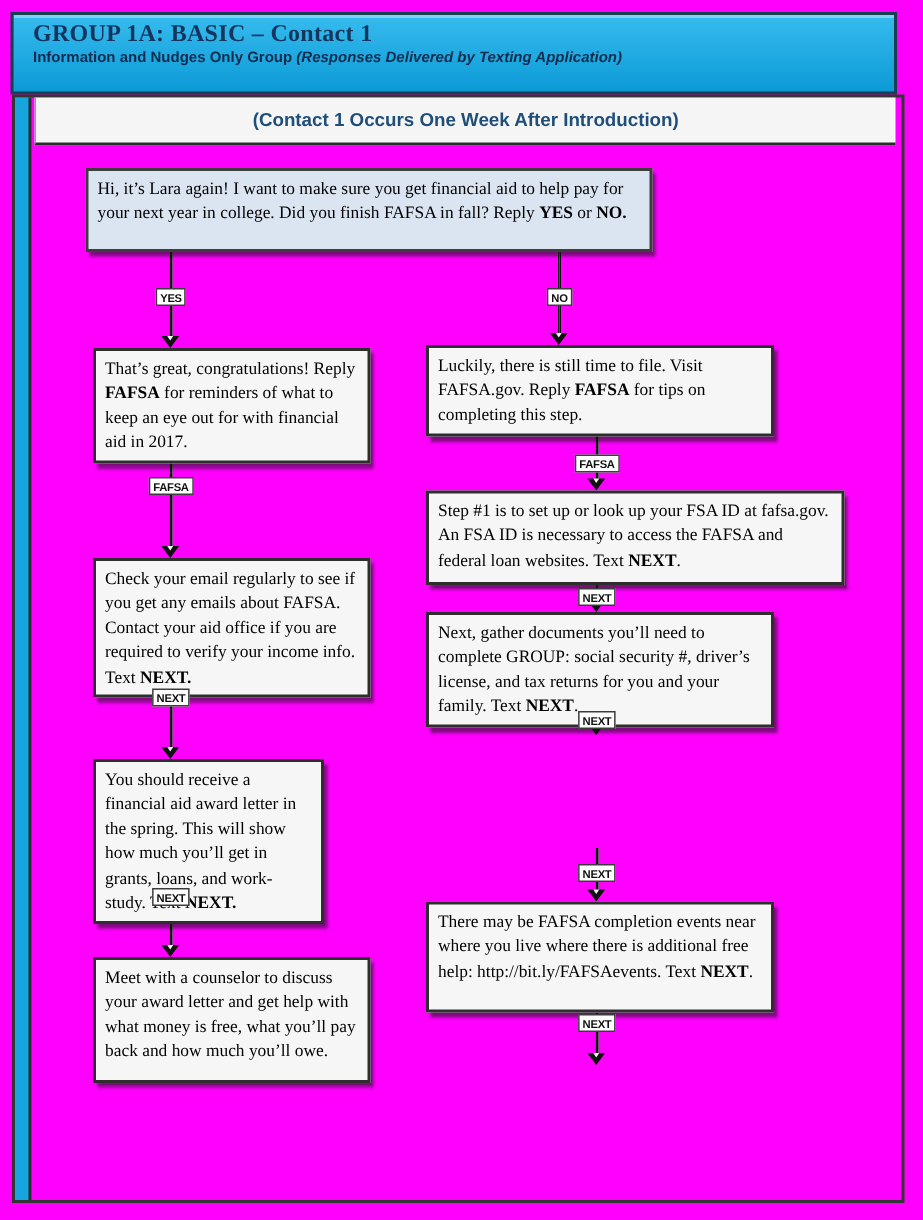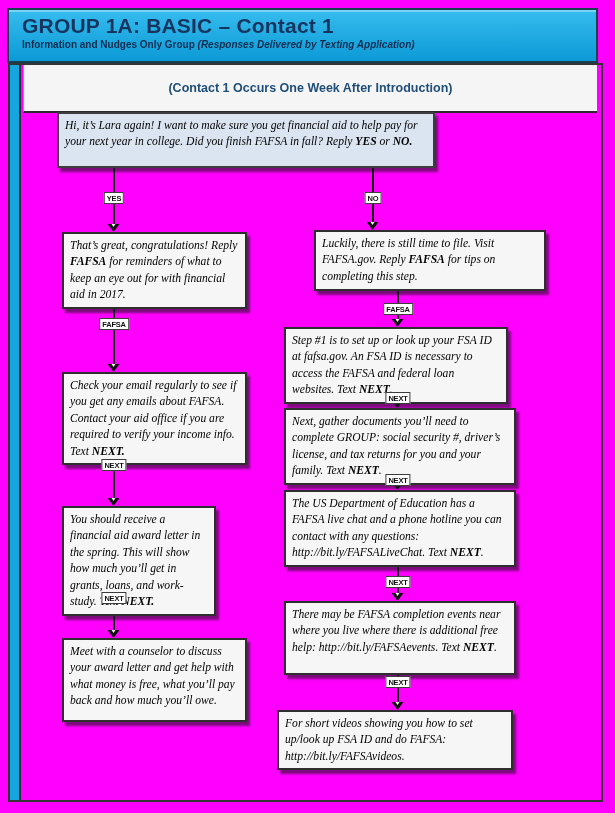--- a/index.html
+++ b/index.html
@@ -11,46 +11,46 @@
   }
   
   .header-bar {
     position:absolute; left:7px; top:8px; width:591px; height:55px;
     background:linear-gradient(180deg,#36bcee 0%,#1fa9e1 55%,#0c9ad6 100%);
     border:2px solid #16404f;
     box-shadow:inset 0 2px 0 rgba(255,255,255,.35);
     padding:4px 0 0 13px;
     font-family:"Liberation Sans", sans-serif;
   }
-  .header-title { font-size:21px; font-weight:bold; color:#15355f; letter-spacing:.2px; }
+  .header-title { font-size:16px; font-weight:bold; color:#15355f; letter-spacing:.2px;font-family:Liberation Serif, serif; }
   .header-sub { font-size:10px; font-weight:bold; color:#112c4e; margin-top:1px; }
   .header-sub em { font-style:italic; }
   
   .frame {
     position:absolute; left:8px; top:63px; width:595px; height:739px;
     border:2px solid #343434;
   }
   .strip {
     position:absolute; left:0; top:0; width:11px; height:100%;
     background:#17a5df; border-right:2px solid #2c2c2c;
   }
   .banner {
-    position:absolute; left:13px; top:0; width:574px; height:48px;
+    position:absolute; left:13px; top:0; width:574px; height:32px;
     background:#f5f5f5; border-bottom:2px solid #2c2c2c; border-left:1px solid #9a9a9a;
     display:flex; align-items:center; justify-content:center;
     font-family:"Liberation Sans", sans-serif;
     font-size:12.5px; font-weight:bold; color:#1f4e79;
   }
   
   .box {
     position:absolute; z-index:2;
     background:#f6f6f6; border:2px solid #2e2e2e;
     box-shadow:2.5px 3.5px 2px rgba(20,20,20,.55);
     padding:4px 7px 3px 6px;
-    font-size:11.6px; line-height:1.42; color:#000;font-style:italic;
+    font-size:11.6px; line-height:1.42; color:#000;
   }
   .box.intro { background:#dbe5f1; border-color:#3d3d3d; }
   .box b { font-weight:bold; }
   
   .arrow { position:absolute; width:14px; z-index:1; }
   .shaft {
     width:2.5px; height:calc(100% - 7px); margin:0 auto;
     background:#ffffff; border-left:1.5px solid #101010; border-right:1.5px solid #101010;
   }
   .head { position:absolute; bottom:0; left:50%; transform:translateX(-50%); width:13px; height:8px; }
@@ -142,20 +142,18 @@
   <span class="alabel" style="left:398px; top:576px;">NEXT</span>
   <span class="alabel" style="left:398px; top:676px;">NEXT</span>
 
   <div class="box intro" style="left:57px; top:112px; width:378px; min-height:56px;"><span>Hi, it’s Lara again! I want to make sure you get financial aid to help pay for your next year in college. Did you finish FAFSA in fall? Reply </span><b>YES</b><span> or </span><b>NO.</b></div>
 
   <div class="box" style="left:62px; top:232px; width:185px; min-height:70px;"><span>That’s great, congratulations! Reply </span><b>FAFSA</b><span> for reminders of what to keep an eye out for with financial aid in 2017.</span></div>
   <div class="box" style="left:62px; top:372px; width:185px; min-height:83px;"><span>Check your email regularly to see if you get any emails about FAFSA. Contact your aid office if you are required to verify your income info. Text </span><b>NEXT.</b></div>
   <div class="box" style="left:62px; top:506px; width:154px; min-height:83px;"><span>You should receive a financial aid award letter in the spring. This will show how much you’ll get in grants, loans, and work-study. Text </span><b>NEXT.</b></div>
   <div class="box" style="left:62px; top:638px; width:185px; min-height:84px;"><span>Meet with a counselor to discuss your award letter and get help with what money is free, what you’ll pay back and how much you’ll owe.</span></div>
 
-  <div class="box" style="left:284px; top:230px; width:232px; min-height:61px;margin-left:30px;"><span>Luckily, there is still time to file. Visit FAFSA.gov. Reply </span><b>FAFSA</b><span> for tips on completing this step.</span></div>
-  <div class="box" style="left:284px; top:327px; width:224px; min-height:63px;"><span>Step #1 is to set up or look up your FSA ID at fafsa.gov. An FSA ID is necessary to access the FAFSA and federal loan websites. Text </span><b>NEXT</b><span>.</span></div>
+  <div class="box" style="left:284px; top:230px; width:232px; min-height:61px;"><span>Luckily, there is still time to file. Visit FAFSA.gov. Reply </span><b>FAFSA</b><span> for tips on completing this step.</span></div>
+  <div class="box" style="left:284px; top:327px; width:279px; min-height:63px;"><span>Step #1 is to set up or look up your FSA ID at fafsa.gov. An FSA ID is necessary to access the FAFSA and federal loan websites. Text </span><b>NEXT</b><span>.</span></div>
   <div class="box" style="left:284px; top:408px; width:232px; min-height:64px;"><span>Next, gather documents you’ll need to complete GROUP: social security #, driver’s license, and tax returns for you and your family. Text </span><b>NEXT</b><span>.</span></div>
-  <div class="box" style="left:284px; top:490px; width:232px; min-height:76px;"><span>The US Department of Education has a FAFSA live chat and a phone hotline you can contact with any questions: http://bit.ly/FAFSALiveChat. Text </span><b>NEXT</b><span>.</span></div>
   <div class="box" style="left:284px; top:601px; width:232px; min-height:74px;"><span>There may be FAFSA completion events near where you live where there is additional free help: http://bit.ly/FAFSAevents. Text </span><b>NEXT</b><span>.</span></div>
-  <div class="box" style="left:277px; top:710px; width:236px; min-height:57px;"><span>For short videos showing you how to set up/look up FSA ID and do FAFSA: http://bit.ly/FAFSAvideos.</span></div>
 
 </div>
 
 </body></html>

